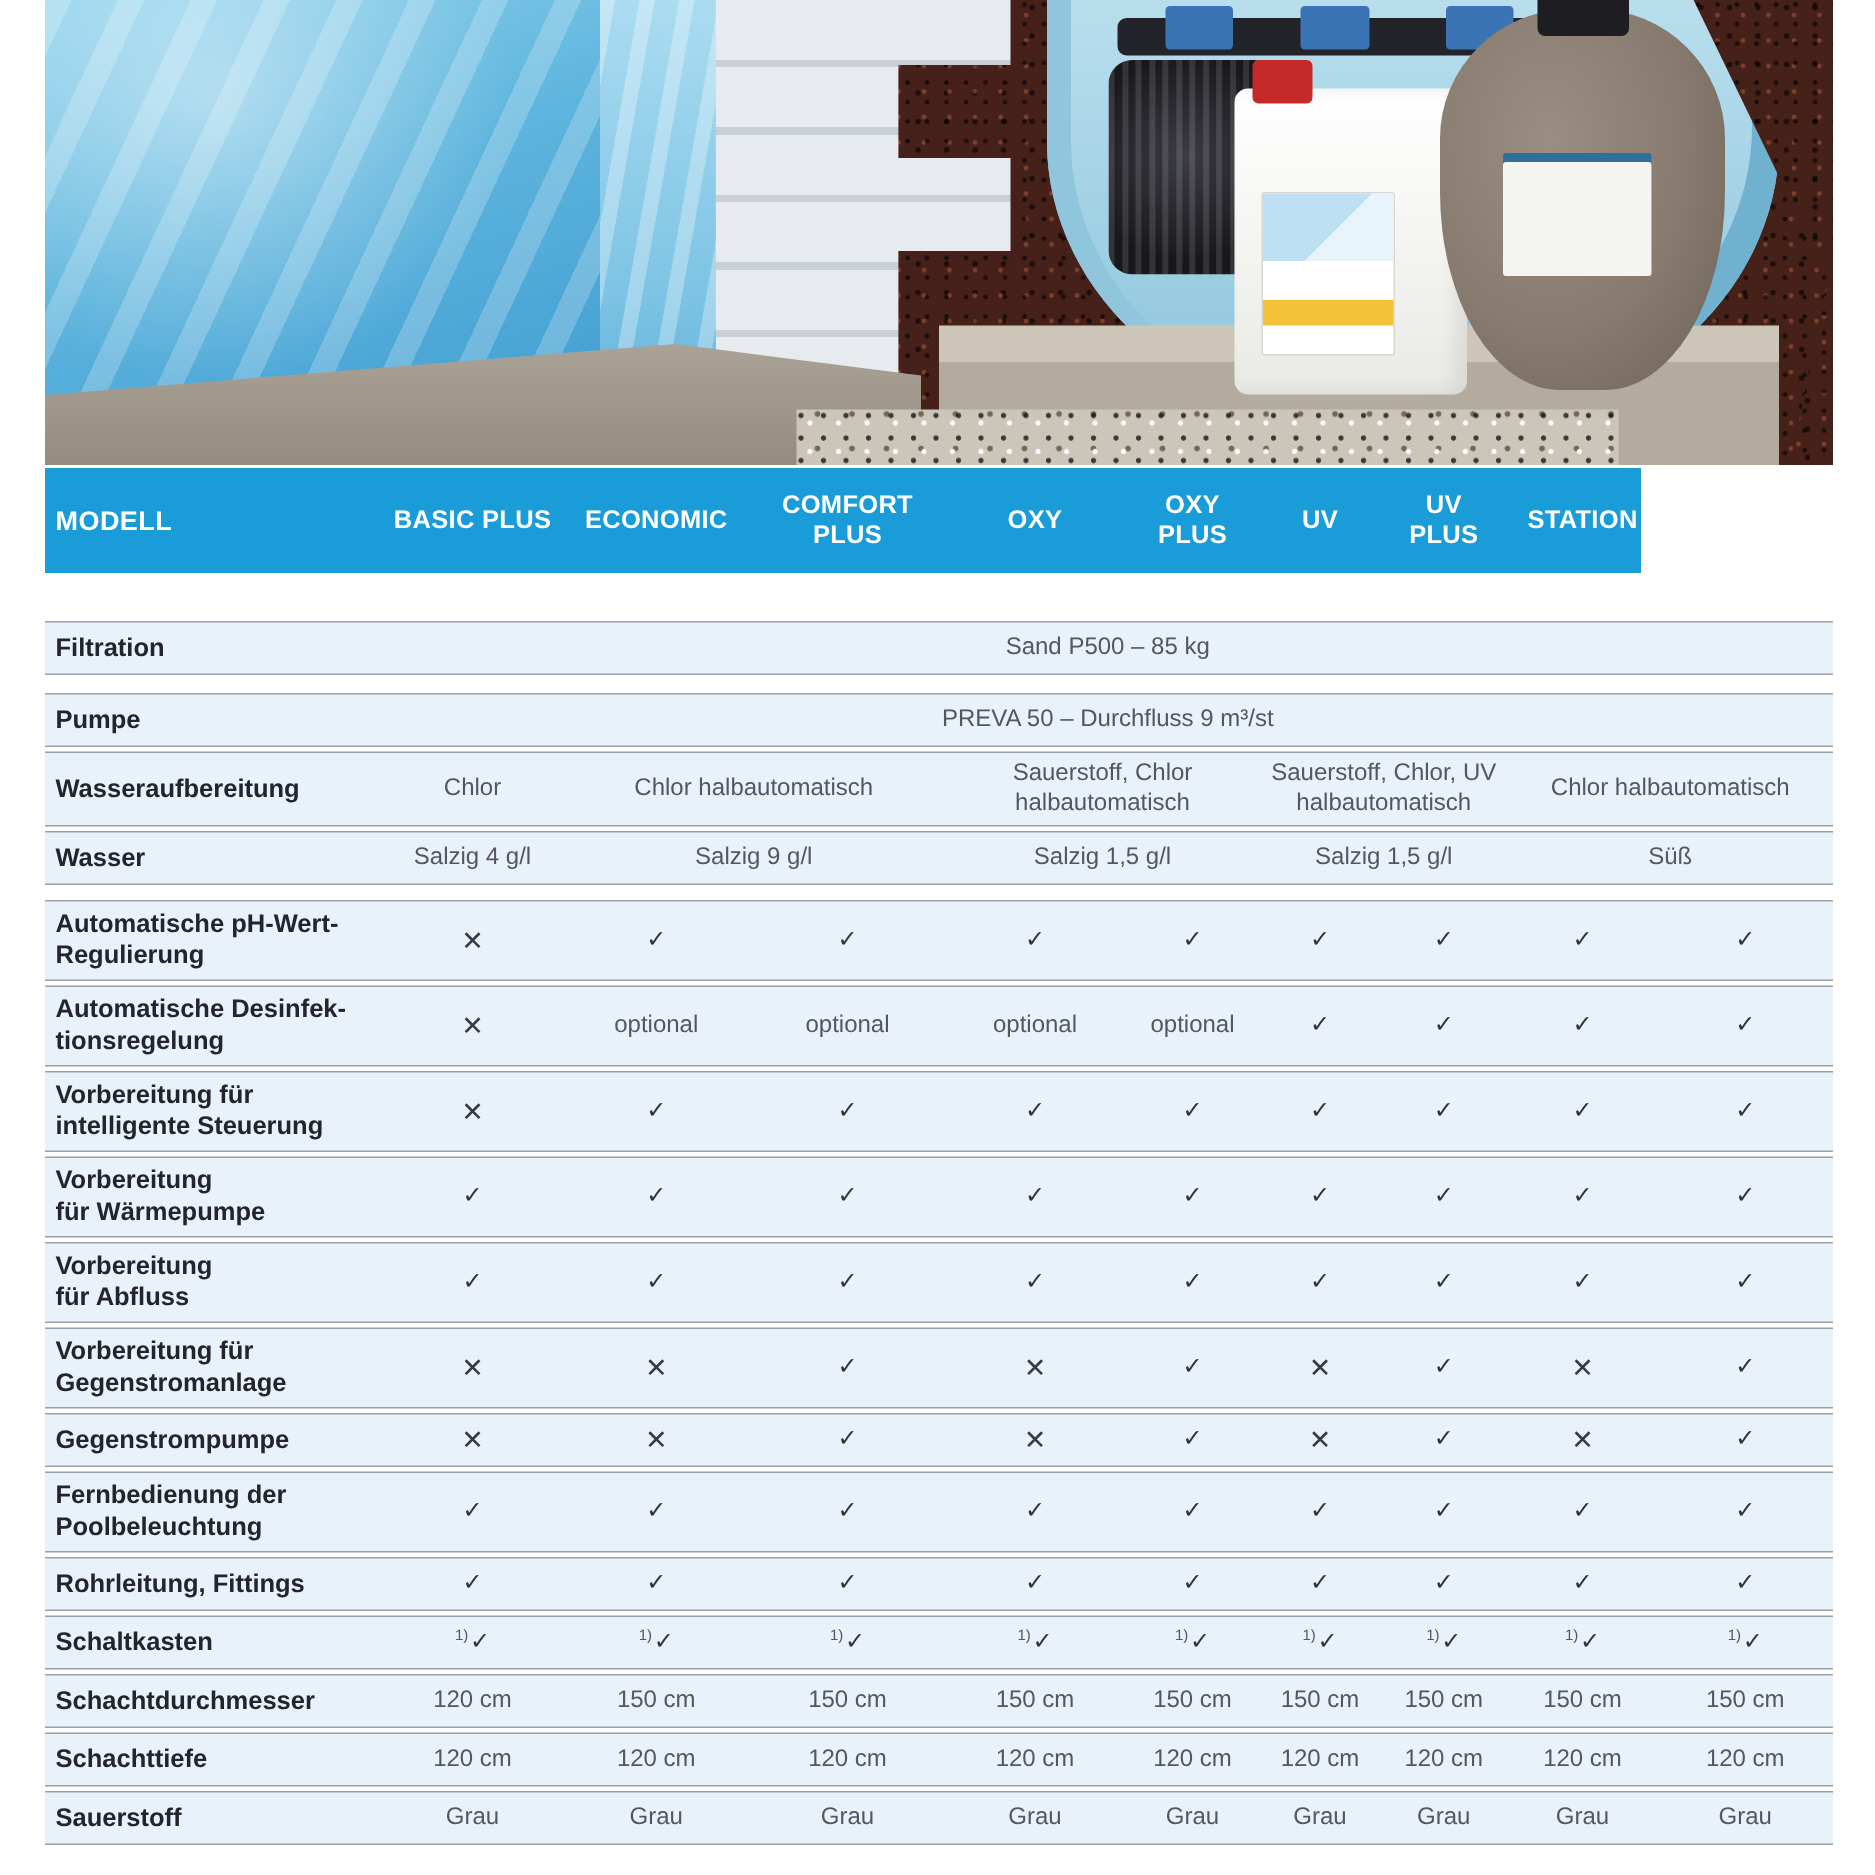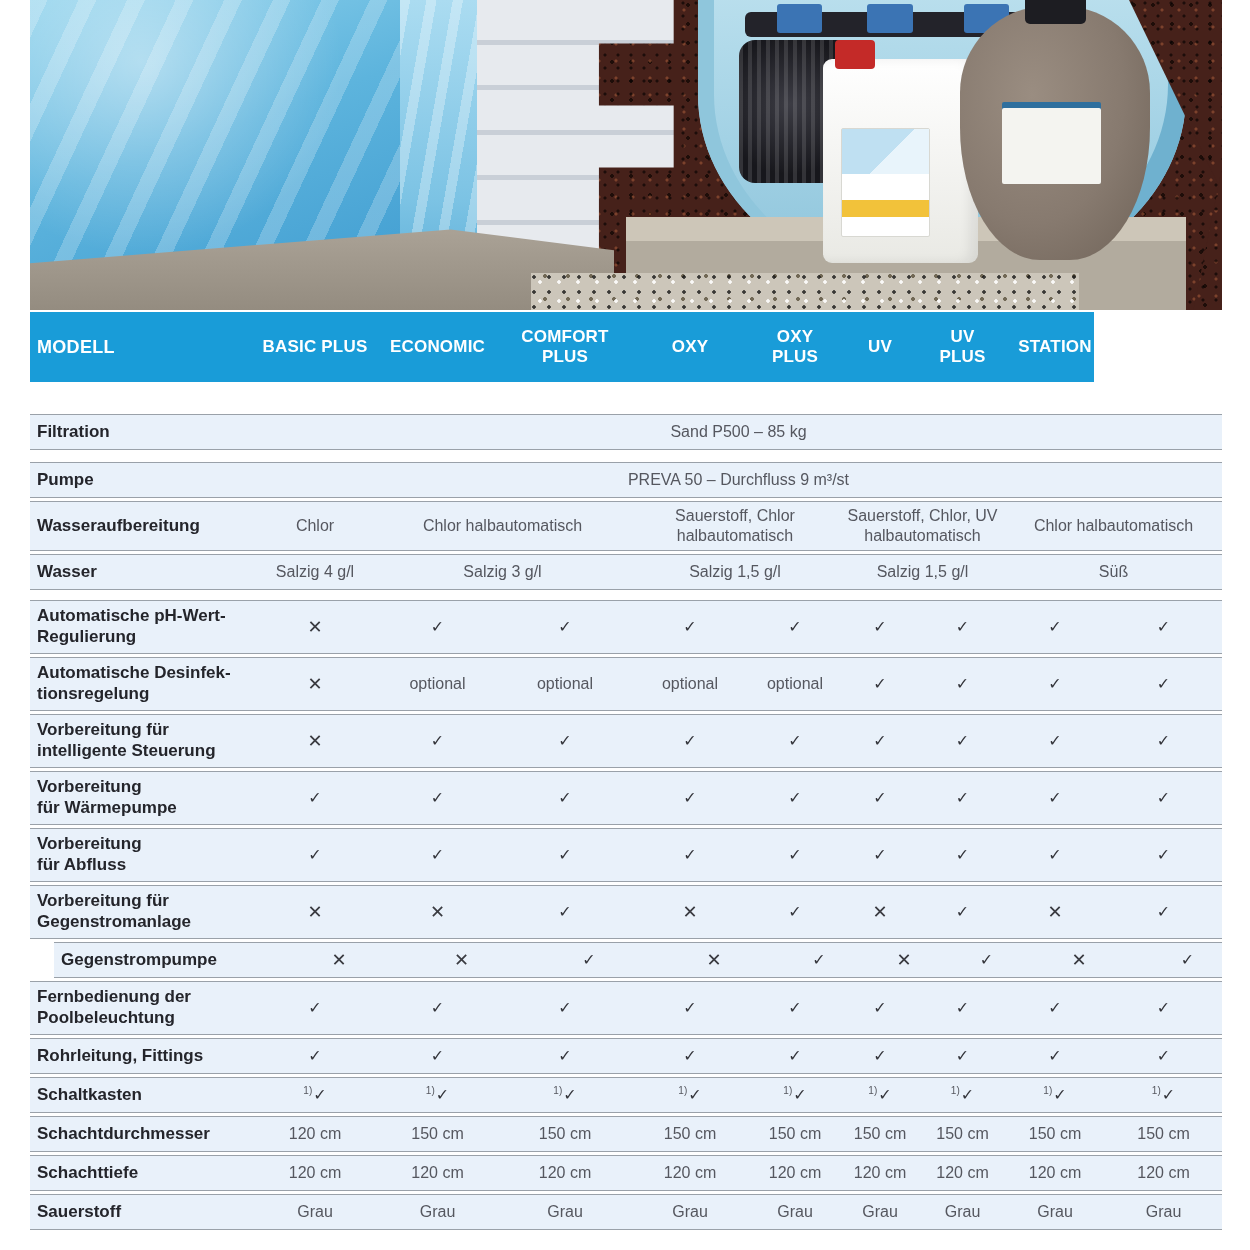--- a/index.html
+++ b/index.html
@@ -150,21 +150,21 @@
         <div class="rlabel">Wasseraufbereitung</div>
         <div class="cell">Chlor</div>
         <div class="cell" style="grid-column: span 2;">Chlor halbautomatisch</div>
         <div class="cell" style="grid-column: span 2;">Sauerstoff, Chlor halbautomatisch</div>
         <div class="cell" style="grid-column: span 2;">Sauerstoff, Chlor, UV halbautomatisch</div>
         <div class="cell" style="grid-column: span 2;">Chlor halbautomatisch</div>
       </div>
       <div class="srow" style="grid-template-columns: 225px 120px 125px 130px 120px 90px 80px 85px 100px 117px;">
         <div class="rlabel">Wasser</div>
         <div class="cell">Salzig 4 g/l</div>
-        <div class="cell" style="grid-column: span 2;">Salzig 3 g/l</div>
+        <div class="cell" style="grid-column: span 2;">Salzig 9 g/l</div>
         <div class="cell" style="grid-column: span 2;">Salzig 1,5 g/l</div>
         <div class="cell" style="grid-column: span 2;">Salzig 1,5 g/l</div>
         <div class="cell" style="grid-column: span 2;">Süß</div>
       </div>
       <div class="srow tall" style="grid-template-columns: 225px 120px 125px 130px 120px 90px 80px 85px 100px 117px;">
         <div class="rlabel">Automatische pH-Wert-
 Regulierung</div>
         <div class="cell"><span class="cross">✕</span></div>
         <div class="cell"><span class="mark">✓</span></div>
         <div class="cell"><span class="mark">✓</span></div>
@@ -233,21 +233,21 @@
         <div class="cell"><span class="cross">✕</span></div>
         <div class="cell"><span class="cross">✕</span></div>
         <div class="cell"><span class="mark">✓</span></div>
         <div class="cell"><span class="cross">✕</span></div>
         <div class="cell"><span class="mark">✓</span></div>
         <div class="cell"><span class="cross">✕</span></div>
         <div class="cell"><span class="mark">✓</span></div>
         <div class="cell"><span class="cross">✕</span></div>
         <div class="cell"><span class="mark">✓</span></div>
       </div>
-      <div class="srow" style="grid-template-columns: 225px 120px 125px 130px 120px 90px 80px 85px 100px 117px; margin-left: 24px;">
+      <div class="srow" style="grid-template-columns: 225px 120px 125px 130px 120px 90px 80px 85px 100px 117px;">
         <div class="rlabel">Gegenstrompumpe</div>
         <div class="cell"><span class="cross">✕</span></div>
         <div class="cell"><span class="cross">✕</span></div>
         <div class="cell"><span class="mark">✓</span></div>
         <div class="cell"><span class="cross">✕</span></div>
         <div class="cell"><span class="mark">✓</span></div>
         <div class="cell"><span class="cross">✕</span></div>
         <div class="cell"><span class="mark">✓</span></div>
         <div class="cell"><span class="cross">✕</span></div>
         <div class="cell"><span class="mark">✓</span></div>

